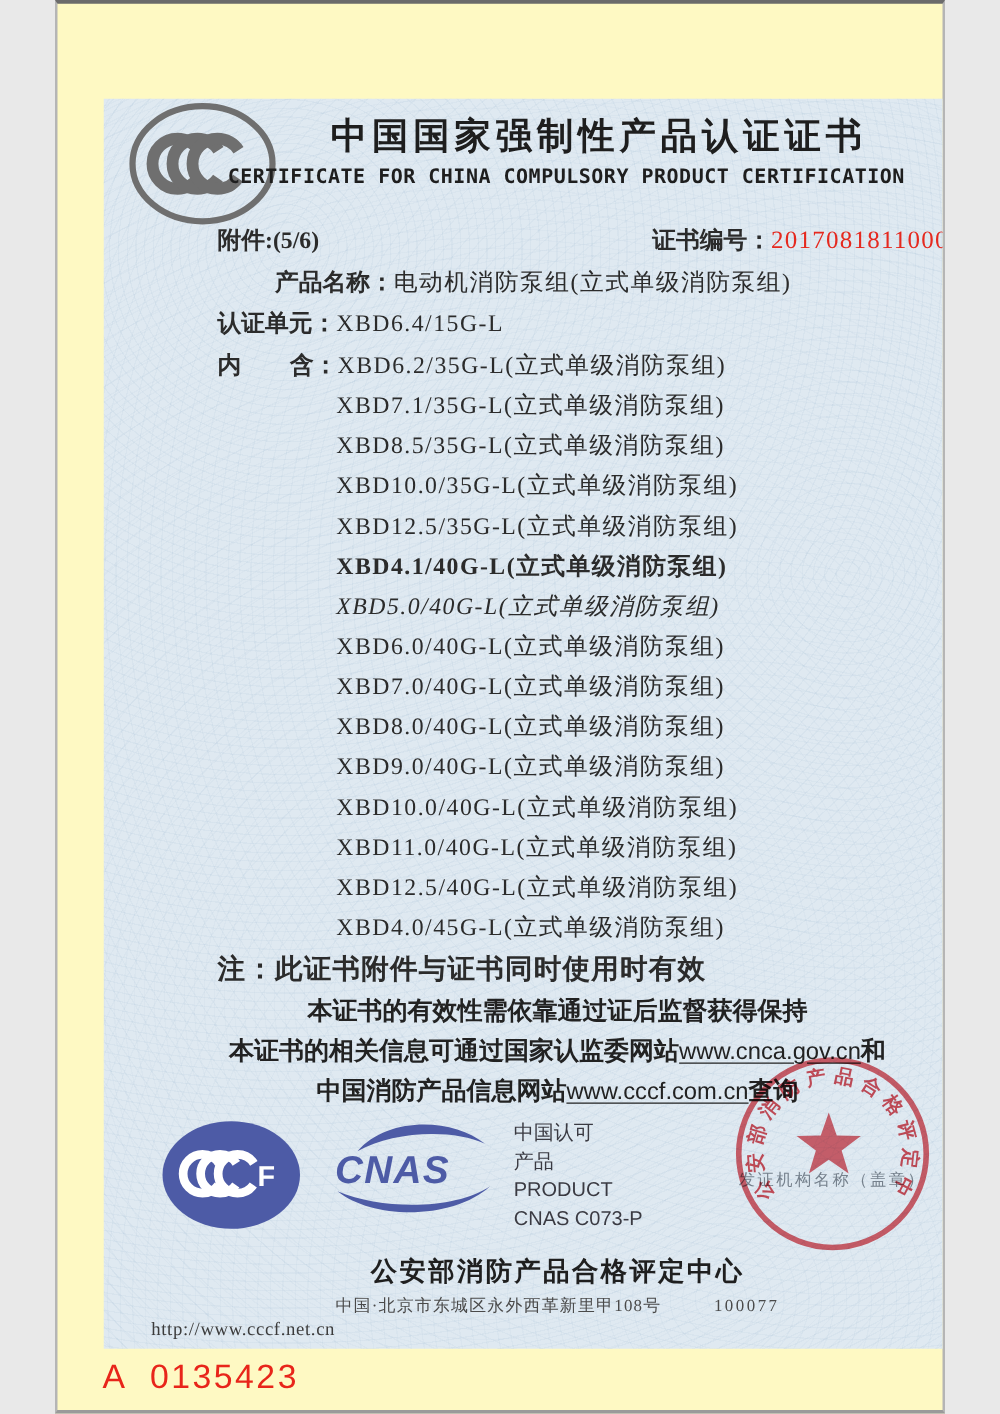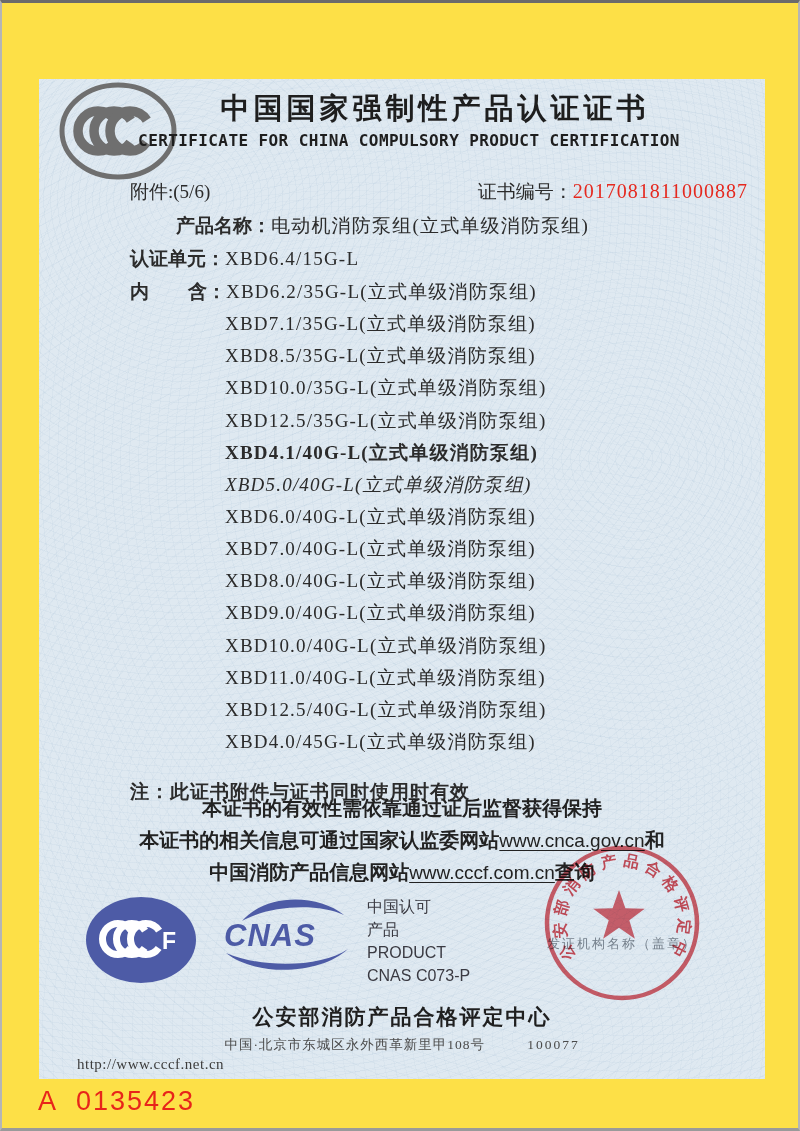--- a/index.html
+++ b/index.html
@@ -1,18 +1,18 @@
 <!DOCTYPE html>
 <html><head>
 <meta charset="utf-8">
 <style>
   html,body{margin:0;padding:0;background:#e9e9e9;}
   #page{
-    position:relative;width:800px;height:1131px;margin:0 auto;
-    background:#fde047;box-sizing:border-box;
+    position:relative;width:712px;height:1131px;margin:0 auto;
+    background:#fef9c3;box-sizing:border-box;
     border:2px solid #b5b5b5;border-top:3px solid #6b6b6b;border-bottom:3px solid #9a9a9a;
     font-family:"Liberation Serif","DejaVu Serif",serif;color:#2b2b2b;
     overflow:hidden;
   }
   .paper{
     position:absolute;left:37px;top:76px;width:726px;height:1000px;
     background-color:#dfe9f1;
     background-image:
       repeating-radial-gradient(circle at 20% 12%, rgba(150,180,205,.10) 0 1px, transparent 1px 7px),
       repeating-radial-gradient(circle at 82% 38%, rgba(150,180,205,.09) 0 1px, transparent 1px 9px),
@@ -26,28 +26,28 @@
   }
   .title-en{
     left:120px;top:128px;width:648px;text-align:center;
     font-family:"DejaVu Sans Mono","Liberation Mono",monospace;
     font-size:16px;font-weight:bold;letter-spacing:0.4px;color:#1e1e1e;white-space:nowrap;
   }
   .meta-row{
     left:128px;top:176px;width:618px;display:flex;justify-content:space-between;
     font-size:19px;
   }
-  .meta-row .lbl{font-weight:normal;}
+  .meta-row .lbl{font-weight:bold;}
   .cert-no{color:#e5291f;letter-spacing:1px;font-size:20px;}
   .field-row{left:128px;font-size:19px;white-space:nowrap;}
   .field-row .lbl{font-weight:bold;display:inline-block;width:95px;}
   .field-row .lbl.split{display:inline-flex;width:96px;justify-content:space-between;}
   .val{letter-spacing:1.2px;}
   .model-row{left:223px;font-size:19px;letter-spacing:1.2px;white-space:nowrap;}
-  .note-row{left:128px;top:757px;font-size:19px;font-weight:bold;letter-spacing:1px;margin-top:19px;}
+  .note-row{left:128px;top:757px;font-size:22px;font-weight:bold;letter-spacing:1px;}
   .stmt{left:37px;width:726px;text-align:center;white-space:nowrap;
         font-family:"Liberation Sans","DejaVu Sans",sans-serif;
         font-size:20px;font-weight:bold;color:#222;}
   .stmt .url{font-weight:normal;font-size:19px;text-decoration:underline;text-underline-offset:3px;}
   .accred{left:365px;top:892px;font-family:"Liberation Sans","DejaVu Sans",sans-serif;
           font-size:16px;color:#3a3a42;line-height:23px;}
   .stamp-caption{
     left:520px;top:932px;width:200px;text-align:center;z-index:1;
     font-size:13px;color:#75808c;letter-spacing:2px;white-space:nowrap;
   }

